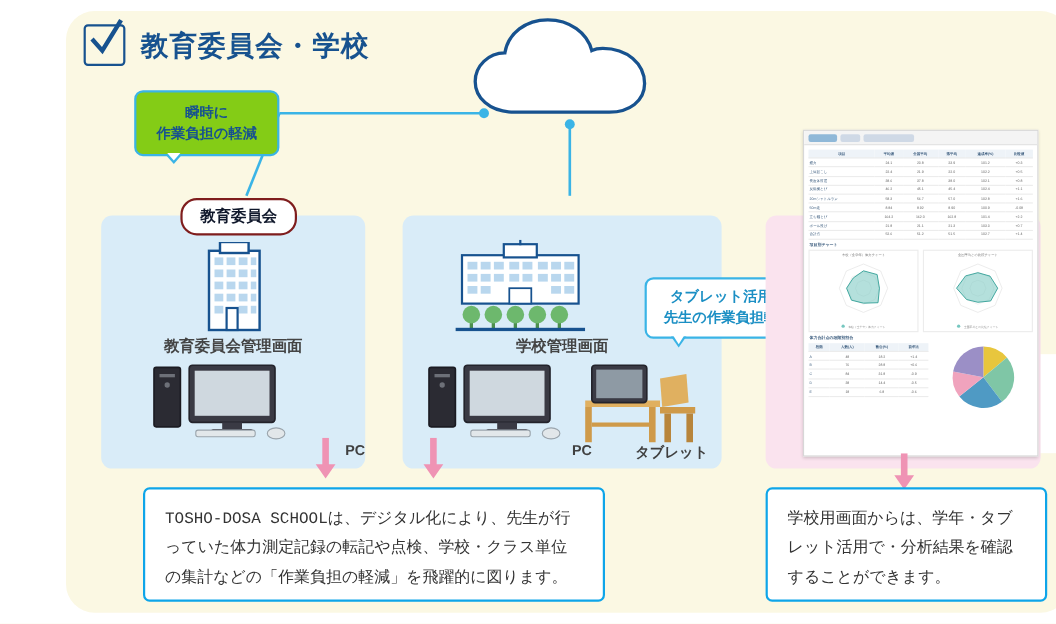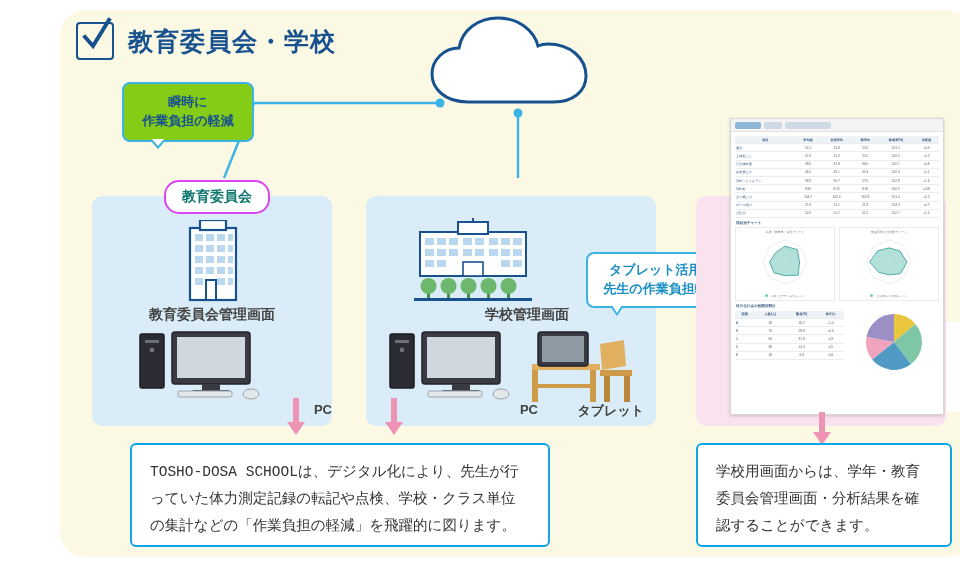--- a/index.html
+++ b/index.html
@@ -75,23 +75,23 @@
     border-top:10px solid #3ab4e6;
   }
   .bubble-tab:before{
     content:"";position:absolute;left:24px;bottom:-7px;width:0;height:0;
     border-left:5px solid transparent;border-right:5px solid transparent;
     border-top:8px solid #ffffff;z-index:2;
   }
 
   
   .tag{
-    position:absolute;height:30px;background:#ffffff;border:2px solid #d946ef;
+    position:absolute;height:30px;background:#ffffff;border:2px solid #7f1d1d;
     border-radius:15px;display:flex;align-items:center;justify-content:center;
-    color:#0f766e;font-size:14px;font-weight:bold;padding:0 16px;z-index:5;
+    color:#0f172a;font-size:14px;font-weight:bold;padding:0 16px;z-index:5;
     white-space:nowrap;
   }
   .tag-kyoiku{left:128px;top:180px;}
   .tag-gakko{left:386px;top:180px;}
 
   
   .box{
     position:absolute;border-radius:10px;
   }
   .box-blue1{left:56px;top:196px;width:240px;height:230px;background:#d9ecf8;}
@@ -292,21 +292,21 @@
             <circle cx="6.5" cy="12" r="8" fill="#6db86d"></circle>
           </g>
           <g transform="translate(88,56)">
             <rect x="5" y="16" width="3" height="10" fill="#4c8f4c"></rect>
             <circle cx="6.5" cy="12" r="8" fill="#6db86d"></circle>
           </g>
         </g>
         <rect x="0" y="80" width="118" height="3" fill="#17528f"></rect>
       </svg>
     </div>
-    <div class="box-caption" style="top:110px;padding-left:16px;">学校管理画面</div>
+    <div class="box-caption" style="top:110px;">学校管理画面</div>
 
     <div style="position:absolute;left:22px;top:134px;">
       <svg width="150" height="72" viewBox="0 0 150 72">
         <rect x="2" y="4" width="24" height="54" rx="2" fill="#2b2b33" stroke="#1b1b22" stroke-width="1.5"></rect>
         <rect x="7" y="10" width="14" height="3" fill="#6d7078"></rect>
         <circle cx="14" cy="20" r="2.4" fill="#6d7078"></circle>
         <rect x="34" y="2" width="78" height="52" rx="3" fill="#3a3a44" stroke="#23232b" stroke-width="1.5"></rect>
         <rect x="39" y="7" width="68" height="41" fill="#cfd8df"></rect>
         <rect x="64" y="54" width="18" height="6" fill="#3a3a44"></rect>
         <rect x="54" y="60" width="38" height="5" rx="2" fill="#3a3a44"></rect>
@@ -536,15 +536,15 @@
     <path d="M7 0 H13 V24 H19 L10 37 L1 24 H7 Z" fill="#ef93b4"></path>
   </svg>
   <svg class="arrow-pink" style="left:348px;top:398px;" viewBox="0 0 20 38">
     <path d="M7 0 H13 V24 H19 L10 37 L1 24 H7 Z" fill="#ef93b4"></path>
   </svg>
   <svg class="arrow-pink" style="left:776px;top:412px;" viewBox="0 0 20 38">
     <path d="M7 0 H13 V20 H19 L10 33 L1 20 H7 Z" fill="#ef93b4"></path>
   </svg>
 
   <div class="txtbox txtbox-left">TOSHO-DOSA SCHOOLは、デジタル化により、先生が行っていた体力測定記録の転記や点検、学校・クラス単位の集計などの「作業負担の軽減」を飛躍的に図ります。</div>
-  <div class="txtbox txtbox-right">学校用画面からは、学年・教育委員会管理画面・分析結果を確認することができます。</div>
+  <div class="txtbox txtbox-right">学校用画面からは、学年・タブレット活用で・分析結果を確認することができます。</div>
 
 </div>
 
 </body></html>

